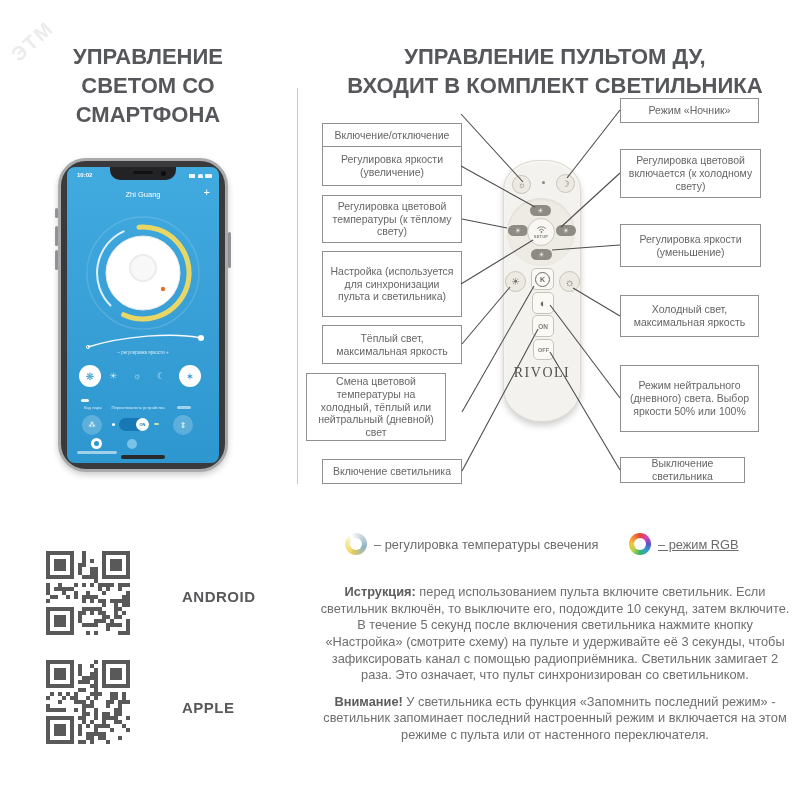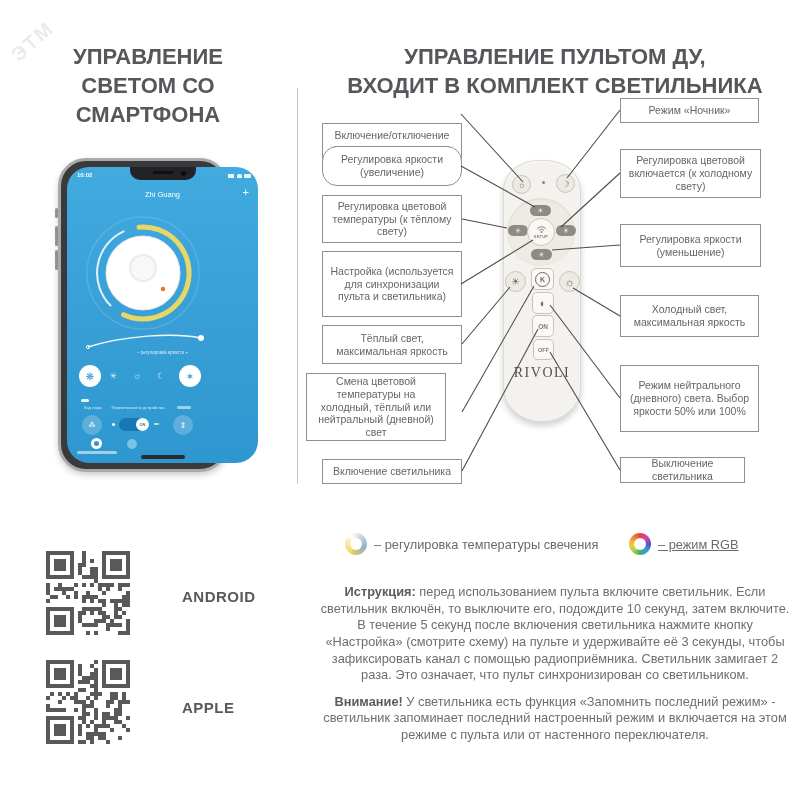--- a/index.html
+++ b/index.html
@@ -35,22 +35,22 @@
   .kcircle{width:13px;height:13px;border-radius:50%;border:1.2px solid #6f6c65;display:flex;
            align-items:center;justify-content:center;font-size:7px;font-weight:bold;color:#6f6c65;}
   #brand{position:absolute;left:0;right:0;top:204px;text-align:center;
          font-family:"Liberation Serif","DejaVu Serif",serif;font-size:14px;color:#55524c;letter-spacing:1.5px;}
 
   
   #phone{position:absolute;left:58px;top:158px;width:170px;height:314px;background:#3a3a3c;
          border:3px solid #a8aaac;border-radius:28px;box-sizing:border-box;z-index:2;
          box-shadow:0 3px 6px rgba(0,0,0,.2);}
   .sidebtn{position:absolute;width:3px;background:#9a9c9e;border-radius:2px;z-index:1;}
-  #screen{position:absolute;left:6px;top:6px;width:152px;height:296px;border-radius:22px;overflow:hidden;
-          background:linear-gradient(180deg,#41aadf 0%,#379fd6 55%,#2e97cf 100%);padding-left:39px;}
+  #screen{position:absolute;left:6px;top:6px;width:152px;height:296px;border-radius:8px;overflow:hidden;
+          background:linear-gradient(180deg,#41aadf 0%,#379fd6 55%,#2e97cf 100%);}
   #notch{position:absolute;left:50%;transform:translateX(-50%);top:0;width:66px;height:13px;
          background:#232325;border-radius:0 0 10px 10px;}
   #notch .cam{position:absolute;right:10px;top:4px;width:5px;height:5px;border-radius:50%;background:#0d0d10;}
   #notch .spk{position:absolute;left:50%;transform:translateX(-50%);top:4px;width:20px;height:3px;border-radius:2px;background:#101014;}
   .ph-txt{position:absolute;color:#fff;}
   .statico{position:absolute;background:rgba(255,255,255,.9);}
   .appcircle{position:absolute;width:22px;height:22px;border-radius:50%;background:#fff;
              display:flex;align-items:center;justify-content:center;font-size:10px;color:#2e97cf;}
   .midico{position:absolute;color:rgba(255,255,255,.75);font-size:9px;}
   .fbar{position:absolute;background:rgba(255,255,255,.55);border-radius:2px;}
@@ -485,21 +485,21 @@
 
     <div class="rbtn sq" style="left:28px;top:154px;width:22px;height:22px;font-size:6.5px;font-weight:bold;">ON</div>
     <div class="rbtn sq" style="left:29px;top:178px;width:21px;height:21px;font-size:5.5px;font-weight:bold;">OFF</div>
 
     <div id="brand">RIVOLI</div>
   </div>
 
   <div class="callout" style="left:322px;top:97px;width:140px;height:38px;margin-top:26px;">
       <span>Включение/отключение вспомогательного света</span>
     </div>
-  <div class="callout" style="left:322px;top:146px;width:140px;height:40px;border-radius:15px;">
+  <div class="callout" style="left:322px;top:146px;width:140px;height:40px;">
       <span>Регулировка яркости (увеличение)</span>
     </div>
   <div class="callout" style="left:322px;top:195px;width:140px;height:48px;">
       <span>Регулировка цветовой температуры (к тёплому свету)</span>
     </div>
   <div class="callout" style="left:322px;top:251px;width:140px;height:66px;">
       <span>Настройка (используется для синхронизации пульта и светильника)</span>
     </div>
   <div class="callout" style="left:322px;top:325px;width:140px;height:39px;">
       <span>Тёплый свет, максимальная яркость</span>

